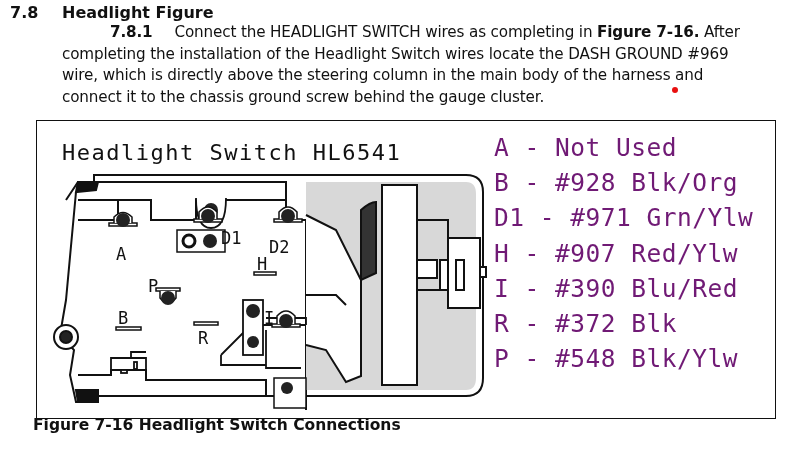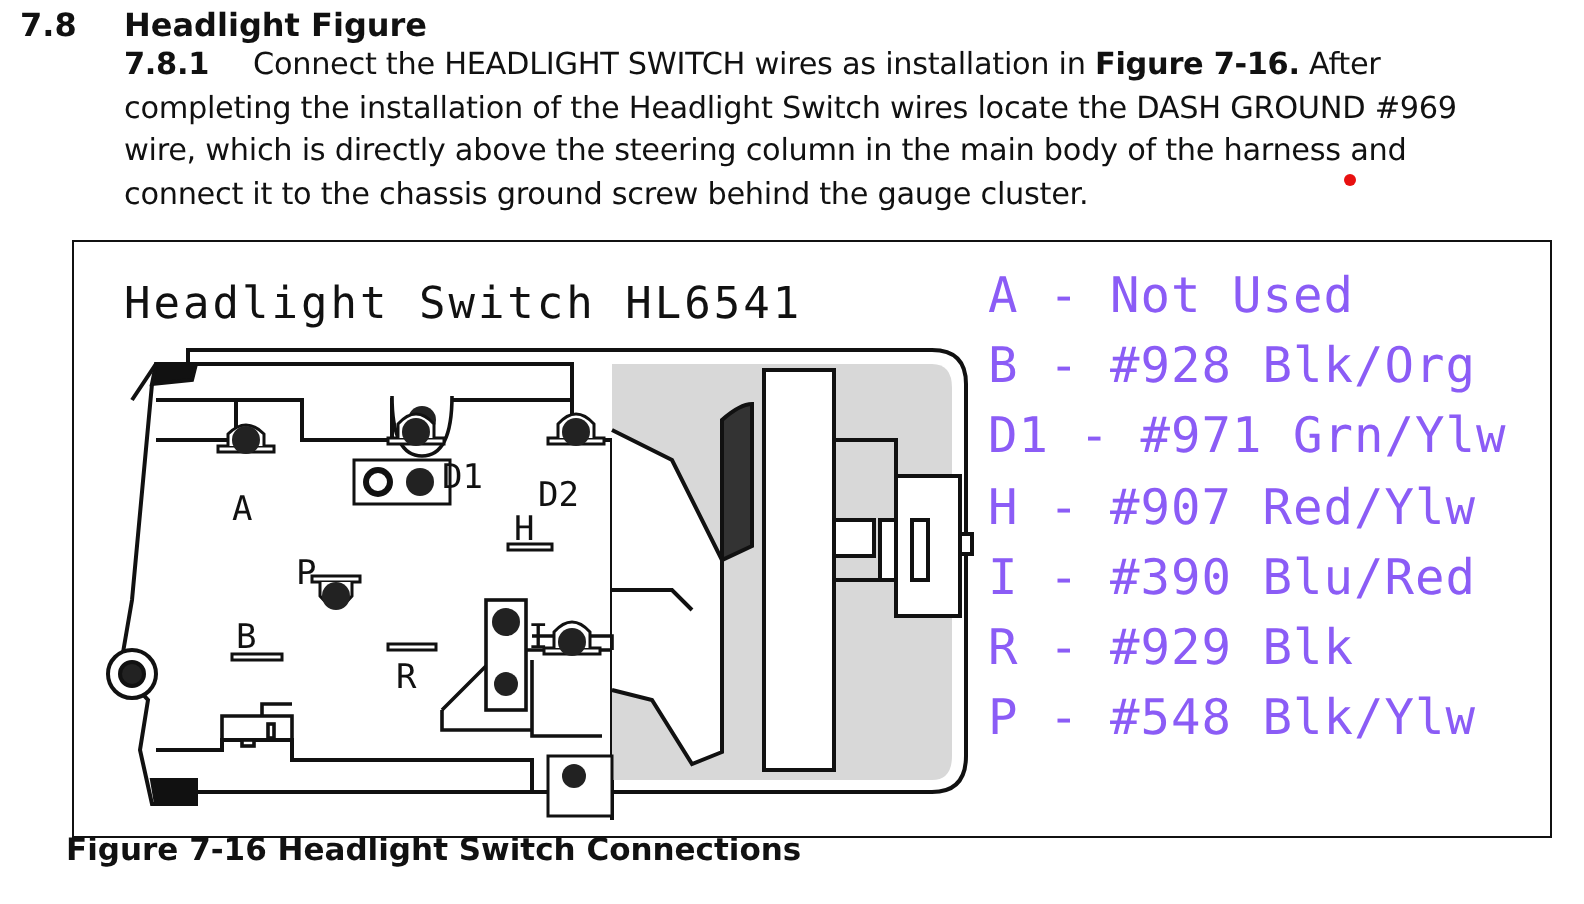--- a/index.html
+++ b/index.html
@@ -1,38 +1,38 @@
 <!DOCTYPE html>
 <html><head>
 <meta charset="utf-8">
 <style>
   html, body { margin:0; padding:0; background:#ffffff; }
   body { width:792px; height:452px; position:relative; overflow:hidden; font-family:"DejaVu Sans", sans-serif; color:#111; }
   .sec-num { position:absolute; left:10px; top:3px; font-weight:bold; font-size:16px; }
   .sec-title { position:absolute; left:62px; top:3px; font-weight:bold; font-size:16px; }
   .para { position:absolute; left:62px; top:22px; width:700px; font-size:15.2px; line-height:21.5px; letter-spacing:-0.15px; }
-  .para .subnum { font-weight:bold; margin-right:22px; }
+  .para .subnum { font-weight:bold; margin-right:22px;margin-left:48px; }
   .para b { font-weight:bold;text-align:center; }
   .red-dot { position:absolute; left:672px; top:87px; width:6px; height:6px; border-radius:50%; background:#e81010; }
   .frame { position:absolute; left:36px; top:120px; width:738px; height:297px; border:1.5px solid #111; background:#fff; }
   .fig-title { position:absolute; left:62px; top:140px; font-family:"DejaVu Sans Mono", monospace; font-size:22px; letter-spacing:1.5px; font-weight:normal; color:#111; }
   .legend { position:absolute; left:494px; top:130px; }
-  .legend .row { font-family:"DejaVu Sans Mono", monospace; font-size:24.5px; height:35.2px; line-height:35.2px; white-space:pre; color:#8b5cf6; letter-spacing:0.5px; }
+  .legend .row { font-family:"DejaVu Sans Mono", monospace; font-size:24.5px; height:35.2px; line-height:35.2px; white-space:pre; color:#701a75; letter-spacing:0.5px; }
   .caption { position:absolute; left:33px; top:416px; font-weight:bold; font-size:15.5px; }
   svg.diagram { position:absolute; left:36px; top:120px; }
   .lbl { font-family:"DejaVu Sans Mono", monospace; font-size:17px; fill:#111; }
 </style>
 </head>
 <body>
 
 <div class="sec-num">7.8</div>
 <div class="sec-title">Headlight Figure</div>
 
 <div class="para">
-  <span class="subnum">7.8.1</span><span>Connect the HEADLIGHT SWITCH wires as installation in </span><b>Figure 7-16.</b><span> After completing the installation of the Headlight Switch wires locate the DASH GROUND #969 wire, which is directly above the steering column in the main body of the harness and connect it to the chassis ground screw behind the gauge cluster.</span>
+  <span class="subnum">7.8.1</span><span>Connect the HEADLIGHT SWITCH wires as completing in </span><b>Figure 7-16.</b><span> After completing the installation of the Headlight Switch wires locate the DASH GROUND #969 wire, which is directly above the steering column in the main body of the harness and connect it to the chassis ground screw behind the gauge cluster.</span>
 </div>
 
 <div class="red-dot"></div>
 
 <div class="frame"></div>
 
 <svg class="diagram" width="740" height="298" viewBox="0 0 740 298">
 
   <g stroke="#111" stroke-width="2" fill="none">
     <path d="M40 72 L42 62 L62 62 L60 70 Z" fill="#111"></path>
@@ -125,17 +125,17 @@
 </svg>
 
 <div class="fig-title">Headlight Switch HL6541</div>
 
 <div class="legend">
   <div class="row">A - Not Used</div>
   <div class="row">B - #928 Blk/Org</div>
   <div class="row">D1 - #971 Grn/Ylw</div>
   <div class="row">H - #907 Red/Ylw</div>
   <div class="row">I - #390 Blu/Red</div>
-  <div class="row">R - #929 Blk</div>
+  <div class="row">R - #372 Blk</div>
   <div class="row">P - #548 Blk/Ylw</div>
 </div>
 
 <div class="caption">Figure 7-16 Headlight Switch Connections</div>
 
 </body></html>

